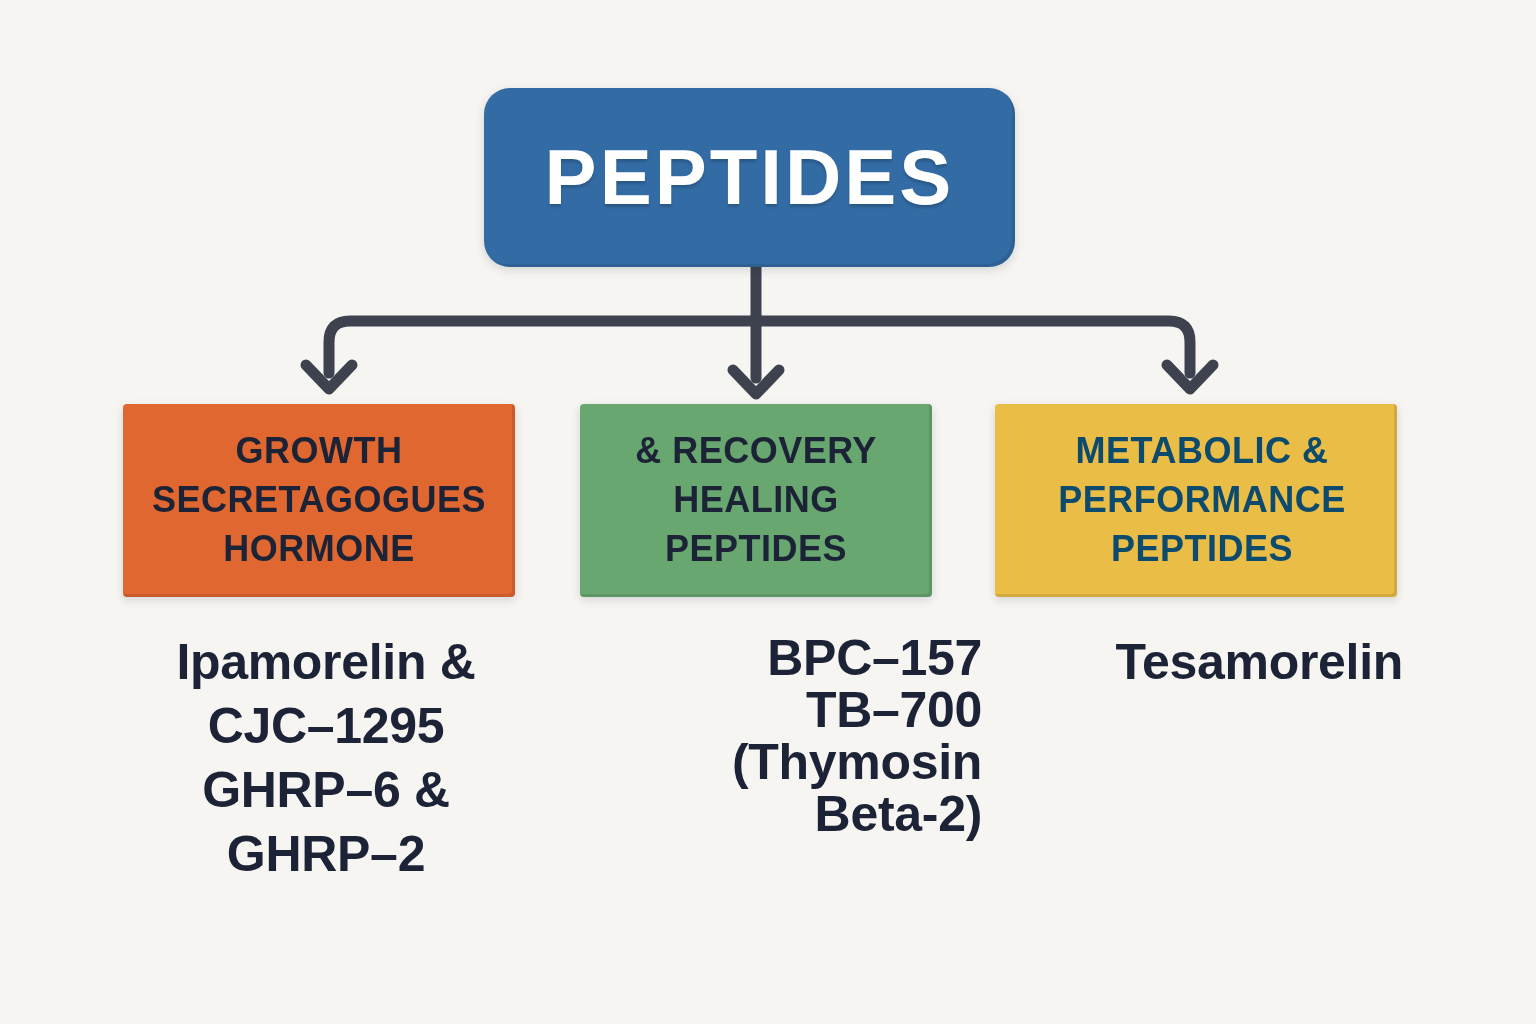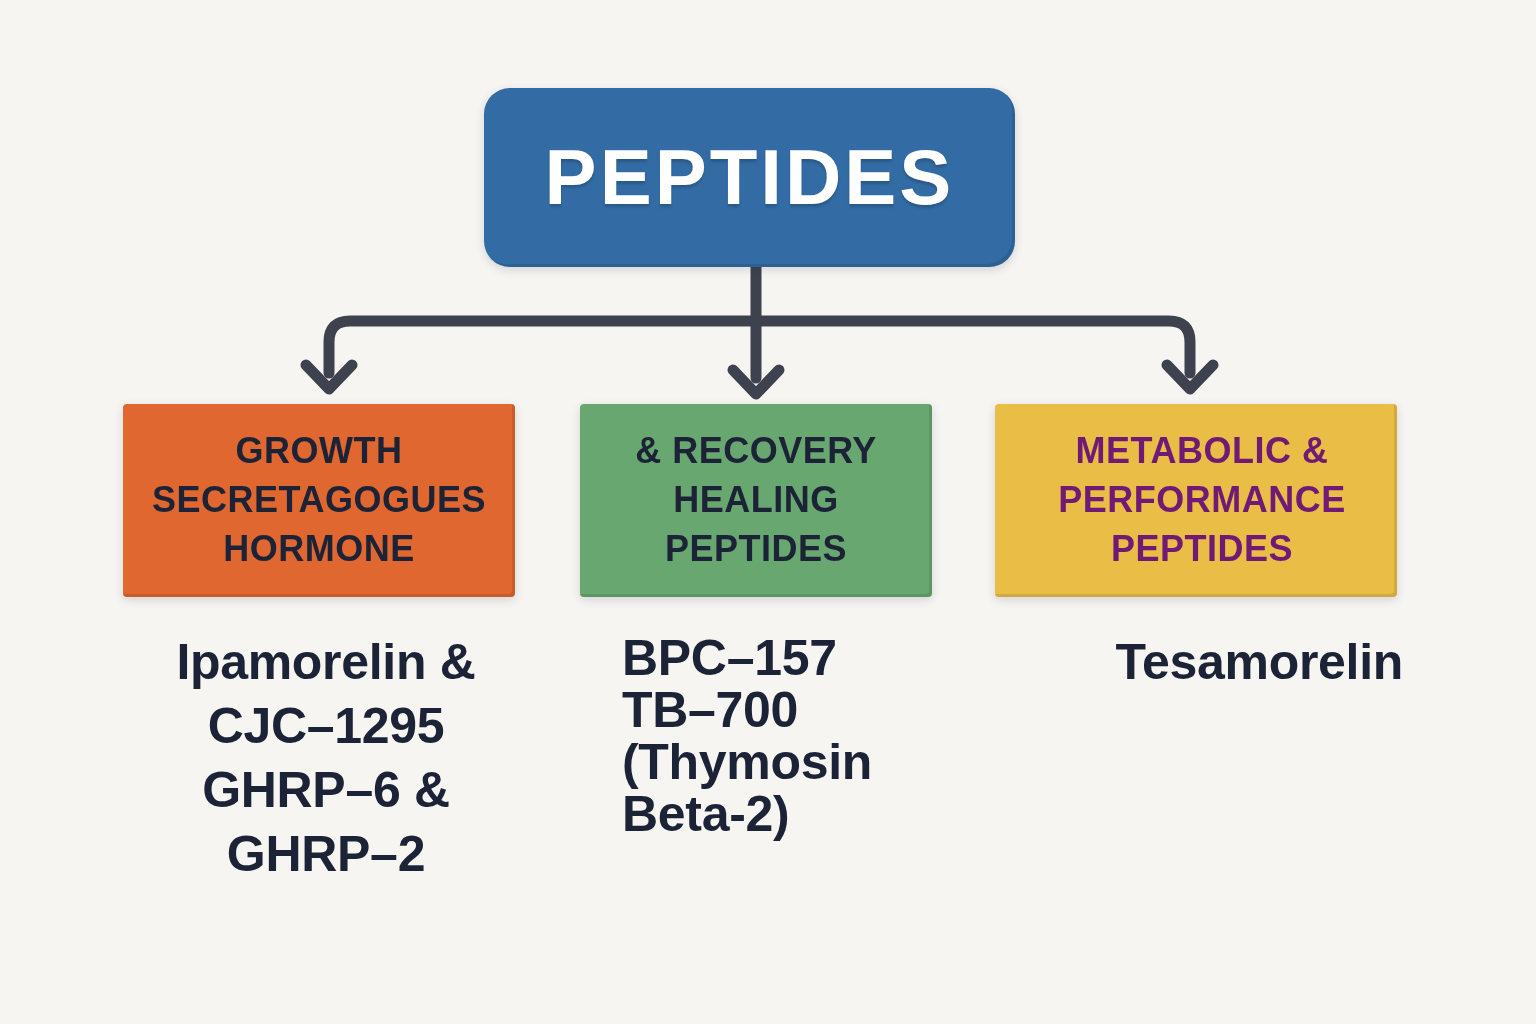--- a/index.html
+++ b/index.html
@@ -74,34 +74,34 @@
   </div>
 
   <div class="node branch-box" id="branch-1" style="background-color: rgb(104, 167, 112); color: rgb(28, 35, 54);">
     <span class="title-lines">
       <span class="title-line">&amp; RECOVERY</span>
       <span class="title-line">HEALING</span>
       <span class="title-line">PEPTIDES</span>
     </span>
   </div>
 
-  <div class="node branch-box" id="branch-2" style="background-color: rgb(233, 189, 70); color: #701a75; padding-left: 12px;">
+  <div class="node branch-box" id="branch-2" style="background-color: rgb(233, 189, 70); color: #0c4a6e; padding-left: 12px;">
     <span class="title-lines">
       <span class="title-line">METABOLIC &amp;</span>
       <span class="title-line">PERFORMANCE</span>
       <span class="title-line">PEPTIDES</span>
     </span>
   </div>
 
   <div class="item-list" id="list-0" style="color: rgb(28, 35, 54);">
     <span class="item">Ipamorelin &amp; CJC–1295</span>
     <span class="item">GHRP–6 &amp; GHRP–2</span>
   </div>
 
-  <div class="item-list" id="list-1" style="color: rgb(28, 35, 54);">
+  <div class="item-list" id="list-1" style="color: rgb(28, 35, 54); text-align: right;">
     <span class="item">BPC–157</span>
     <span class="item">TB–700</span>
     <span class="item">(Thymosin Beta-2)</span>
   </div>
 
   <div class="item-list" id="list-2" style="color: rgb(28, 35, 54);">
     <span class="item">Tesamorelin</span>
   </div>
 
 </div>

